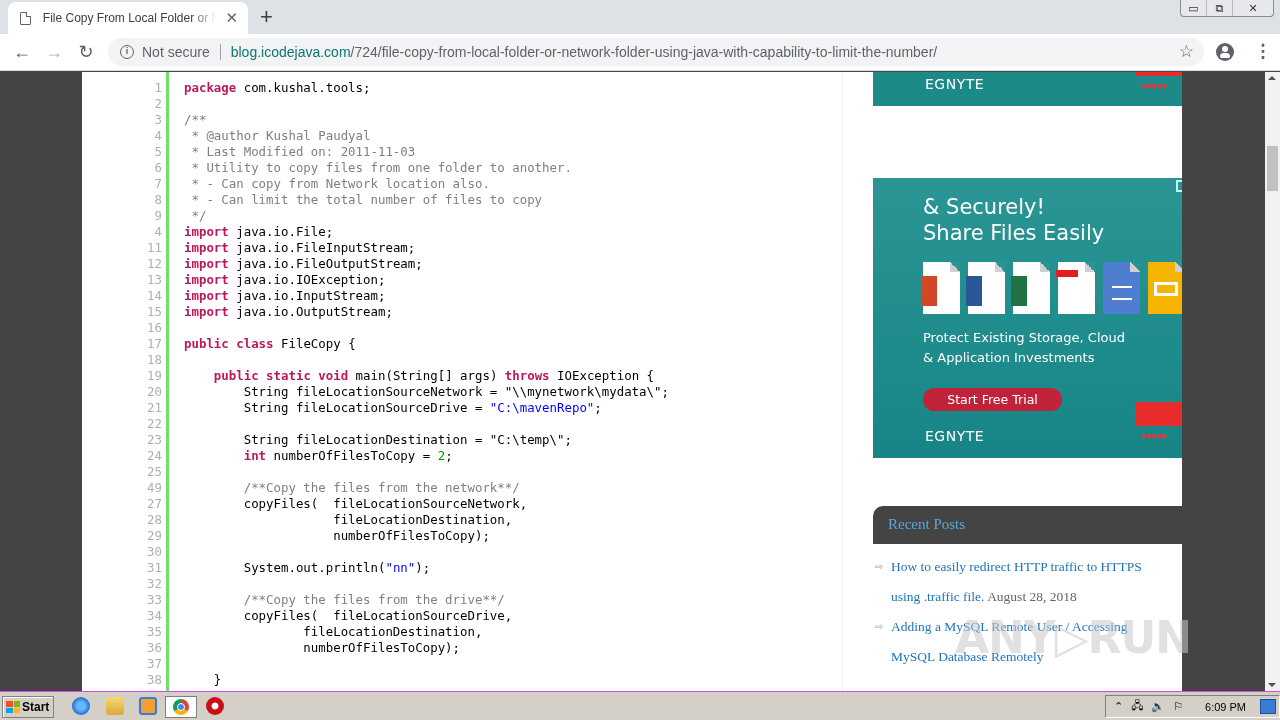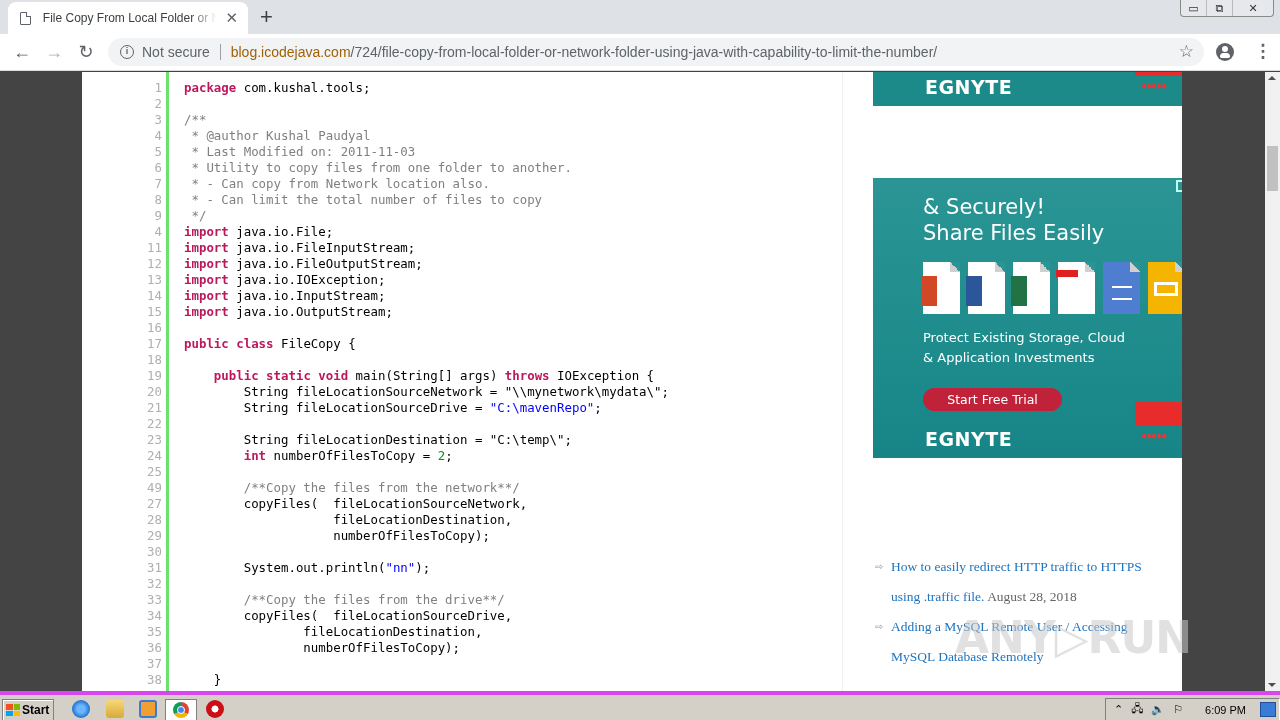--- a/index.html
+++ b/index.html
@@ -18,21 +18,21 @@
   .winctl span:last-child { border-right: none; width: 40px; }
 
   .toolbar { position: absolute; left: 0; top: 34px; width: 1280px; height: 37px; background: #fff; border-bottom: 1px solid #dadce0; display: flex; align-items: center; }
   .navbtn { width: 32px; text-align: center; font-size: 18px; color: #5f6368; cursor: pointer; }
   .navbtn.back { margin-left: 6px; }
   .navbtn.fwd { color: #b0b3b8; }
   .omnibox { position: absolute; left: 108px; top: 4px; width: 1096px; height: 28px; background: #f1f3f4; border-radius: 14px; display: flex; align-items: center; padding-left: 12px; font-size: 14px; }
   .info-icon { width: 14px; height: 14px; border: 1.5px solid #5f6368; border-radius: 50%; font-size: 9px; line-height: 11px; text-align: center; color: #5f6368; font-weight: bold; margin-right: 8px; }
   .not-secure { color: #5f6368; }
   .sep { width: 1px; height: 16px; background: #9aa0a6; margin: 0 10px; }
-  .url-host { color: #a16207; }
+  .url-host { color: #0f766e; }
   .url-path { color: #5f6368; }
   .star-icon { position: absolute; right: 10px; top: 3px; font-size: 17px; color: #5f6368; cursor: pointer; }
   .account-icon { position: absolute; left: 1216px; top: 9px; width: 18px; height: 18px; border-radius: 50%; background: #5f6368; }
   .account-icon::before { content: ""; position: absolute; left: 6px; top: 3px; width: 6px; height: 6px; border-radius: 50%; background: #fff; }
   .account-icon::after { content: ""; position: absolute; left: 4px; top: 10px; width: 10px; height: 5px; border-radius: 5px 5px 2px 2px; background: #fff; }
   .menu-icon { position: absolute; left: 1254px; top: 8px; font-size: 18px; color: #5f6368; line-height: 18px; font-weight: bold; cursor: pointer; }
 
   
   .viewport { position: absolute; left: 0; top: 72px; width: 1265px; height: 619px; background: #444; overflow: hidden; }
   .content { position: absolute; left: 82px; top: 0; width: 1100px; height: 619px; background: #fff; }
@@ -44,21 +44,21 @@
   .gutter-bar { position: absolute; left: 84px; top: -8px; width: 3px; height: 627px; background: #6ce26c; }
   .lines { position: absolute; left: 102px; top: 0; color: #000; white-space: pre; }
   .lines div { height: 16px; line-height: 16px; }
   .kw { color: #be185d; font-weight: bold; }
   .cm { color: #808080; }
   .str { color: #0000ff; }
   .num { color: #009900; }
 
   
   .ad-top { position: absolute; left: 791px; top: 0; width: 309px; height: 34px; background: #1d8a8a; }
-  .egnyte { font-family: "DejaVu Sans", sans-serif; font-weight: bold; color: #fff; font-size: 19px; letter-spacing: 0.5px; }
+  .egnyte { font-family: "DejaVu Sans", sans-serif; font-weight: normal; color: #fff; font-size: 14px; letter-spacing: 0.5px; }
   .ad-top .egnyte { position: absolute; left: 52px; top: 4px; }
   .pc-badge { position: absolute; background: #e82c2c; }
   .dots { position: absolute; color: #ee3333; font-size: 10px; letter-spacing: -1px; }
 
   .ad-main { position: absolute; left: 791px; top: 106px; width: 309px; height: 280px; background: linear-gradient(180deg,#2a9594 0%,#178587 100%); color: #fff; overflow: hidden; }
   .ad-main .headline { position: absolute; left: 50px; top: 16px; font-family: "DejaVu Sans", sans-serif; font-size: 21px; line-height: 26px; font-weight: normal; }
   .ad-main .subline { position: absolute; left: 50px; top: 150px; font-family: "DejaVu Sans", sans-serif; font-size: 13px; line-height: 20px; }
   .ad-main .cta { position: absolute; left: 50px; top: 210px; width: 139px; height: 23px; border-radius: 12px; background: #c0223a; color: #fff; font-size: 12.5px; text-align: center; line-height: 23px; font-family: "DejaVu Sans", sans-serif; cursor: pointer; }
   .ad-main .egnyte { position: absolute; left: 52px; top: 250px; }
   .adchoice { position: absolute; right: 0; top: 2px; width: 6px; height: 12px; border: 2px solid #bfe; border-right: none; }
@@ -76,21 +76,21 @@
 
   .watermark { position: absolute; left: 955px; top: 540px; font-family: "DejaVu Sans", sans-serif; font-size: 44px; color: rgba(200,200,200,0.55); letter-spacing: -1px; font-weight: bold; }
 
   
   .scrollbar { position: absolute; left: 1265px; top: 72px; width: 15px; height: 619px; background: #f1f1f1; }
   .scroll-up { position: absolute; left: 3px; top: 4px; width: 0; height: 0; border-left: 4px solid transparent; border-right: 4px solid transparent; border-bottom: 4px solid #505050; }
   .scroll-down { position: absolute; left: 3px; bottom: 4px; width: 0; height: 0; border-left: 4px solid transparent; border-right: 4px solid transparent; border-top: 4px solid #505050; }
   .scroll-thumb { position: absolute; left: 2px; top: 74px; width: 11px; height: 45px; background: #c1c1c1; }
 
   
-  .taskbar { position: absolute; left: 0; top: 691px; width: 1280px; height: 29px; background: #d4d0c8; border-top: 4px solid #d946ef; }
+  .taskbar { position: absolute; left: 0; top: 691px; width: 1280px; height: 29px; background: #d4d0c8; border-top: 1px solid #d946ef; }
   .start { position: absolute; left: 2px; top: 4px; width: 52px; height: 22px; border: 1px solid #808080; background: #d4d0c8; font-weight: bold; font-size: 12px; display: flex; align-items: center; padding-left: 3px; cursor: pointer; box-shadow: inset 1px 1px #fff; }
   .win-logo { width: 14px; height: 12px; margin-right: 2px; display: grid; grid-template-columns: 1fr 1fr; gap: 1px; }
   .win-logo i { display: block; }
   .tb-icon { position: absolute; top: 5px; width: 18px; height: 18px; border-radius: 3px; cursor: pointer; }
   .tb-chrome-btn { position: absolute; left: 165px; top: 4px; width: 32px; height: 22px; border: 1px solid #808080; background: #fff; cursor: pointer; }
   .tray { position: absolute; left: 1105px; top: 3px; width: 175px; height: 23px; border: 1px solid #fff; border-top-color: #808080; border-left-color: #808080; display: flex; align-items: center; font-size: 11px; color: #000; }
   .tray span { margin-left: 8px; }
   .tray .clock { margin-left: 22px; }
   .tray .desk { position: absolute; right: 3px; top: 3px; width: 16px; height: 15px; background: #3a7bd5; border: 1px solid #1f4e9a; }
 </style>
@@ -209,20 +209,23 @@
       <div class="subline">
         <div>Protect Existing Storage, Cloud</div>
         <div>&amp; Application Investments</div>
       </div>
       <div class="cta">Start Free Trial</div>
       <span class="egnyte">EGNYTE</span>
       <div class="pc-badge" style="left:262px;top:224px;width:47px;height:24px;"></div>
       <div class="dots" style="left:268px;top:252px;">●●●●●</div>
     </div>
 
+    <div class="recent">
+      <span class="recent-title">Recent Posts</span>
+    </div>
     <div class="posts">
       <div class="post">
         <span class="arrow">⇨</span>
         <a>How to easily redirect HTTP traffic to HTTPS using .traffic file.</a>
         <span class="date">August 28, 2018</span>
       </div>
       <div class="post">
         <span class="arrow">⇨</span>
         <a>Adding a MySQL Remote User / Accessing MySQL Database Remotely</a>
       </div>

